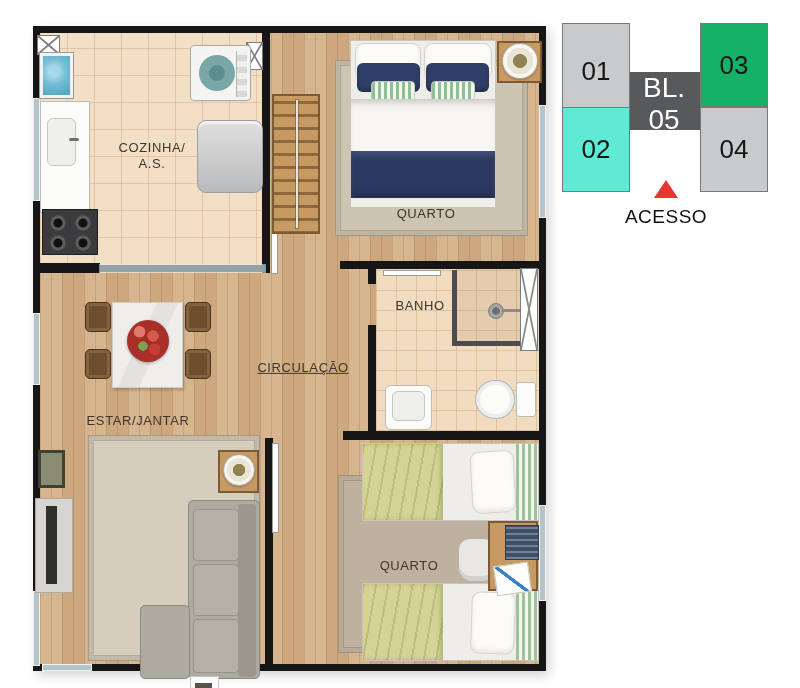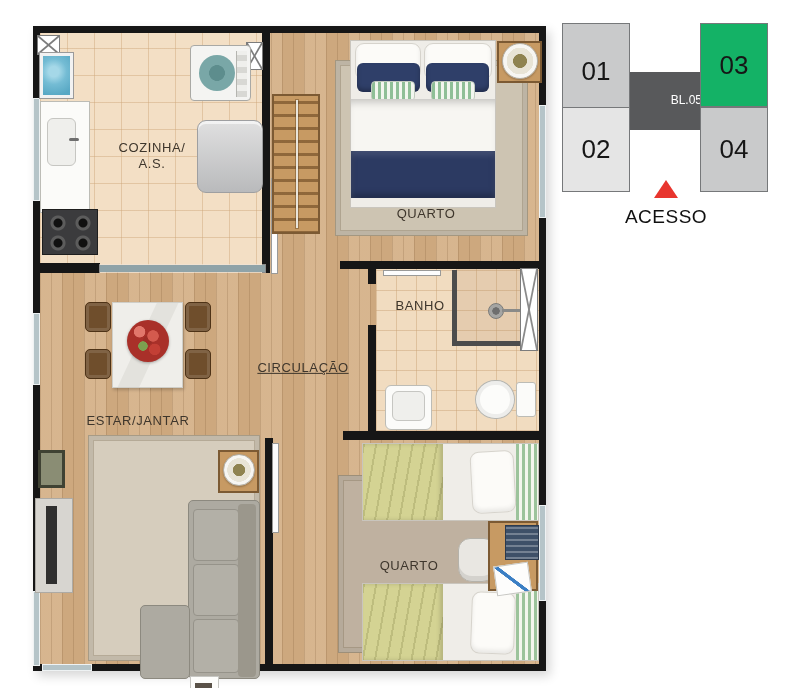--- a/index.html
+++ b/index.html
@@ -108,22 +108,22 @@
   .sideboard::before,.sideboard::after{content:"";position:absolute;top:4px;width:4px;height:4px;border-radius:50%;
       background:#8d8d8b;box-shadow:0 18px 0 #8d8d8b;}
   .sideboard::before{left:5px;} .sideboard::after{right:5px;}
   .magazine{background:#fdfdfb;border:1px solid #c6c6c2;position:relative;}
   .magazine::before{content:"";position:absolute;left:4px;top:6px;width:17px;height:22px;background:#5a5248;}
   .basin{background:#efefec;border:1px solid #c6c6c2;border-radius:6px;box-sizing:border-box;}
 
   
   .unitbox{border:1px solid #76787a;box-sizing:border-box;display:flex;align-items:center;justify-content:center;
       font-size:26px;color:#161616;}
-  .blockbox{display:flex;flex-direction:row;align-items:center;justify-content:flex-end;
-      color:#fff;font-size:12px;line-height:1.15;}
+  .blockbox{display:flex;flex-direction:column;align-items:center;justify-content:space-between;
+      color:#fff;font-size:28px;line-height:1.15;}
   .arrow-up{clip-path:polygon(50% 0, 0 100%, 100% 100%);}
   .acesso{font-size:19px;color:#101010;text-align:center;letter-spacing:.5px;}
   .caption{font-size:17px;color:#4c4c4c;letter-spacing:.2px;white-space:nowrap;}
 </style>
 </head>
 <body>
 
 <div class="stage">
 
   <div class="plan">
@@ -250,20 +250,20 @@
     <div class="abs rlabel" style="left:105px;top:395px;">ESTAR/JANTAR</div>
     <div class="abs rlabel" style="left:376px;top:540px;">QUARTO</div>
   </div>
 
   <div class="abs" style="left:0;top:0;width:800px;height:0;">
     <div class="abs blockbox" style="left: 626px; top: 72px; width: 76px; height: 58px; background: rgb(88, 89, 91);">
       <div>BL.</div>
       <div>05</div>
     </div>
     <div class="abs unitbox" style="left: 562px; top: 23px; width: 68px; height: 96px; background: rgb(201, 202, 203);">01</div>
-    <div class="abs unitbox" style="left: 562px; top: 107px; width: 68px; height: 85px; background: #e5e5e5;">02</div>
+    <div class="abs unitbox" style="left: 562px; top: 107px; width: 68px; height: 85px; background: #5eead4;">02</div>
     <div class="abs unitbox" style="left: 700px; top: 23px; width: 68px; height: 84px; background: rgb(20, 178, 102);">03</div>
     <div class="abs unitbox" style="left: 700px; top: 107px; width: 68px; height: 85px; background: rgb(201, 202, 203);">04</div>
     <div class="abs arrow-up" style="left: 654px; top: 180px; width: 24px; height: 18px; background: rgb(232, 53, 46);"></div>
     <div class="abs acesso" style="left:606px;top:206px;width:120px;">ACESSO</div>
   </div>
 
 </div>
 
 </body></html>

